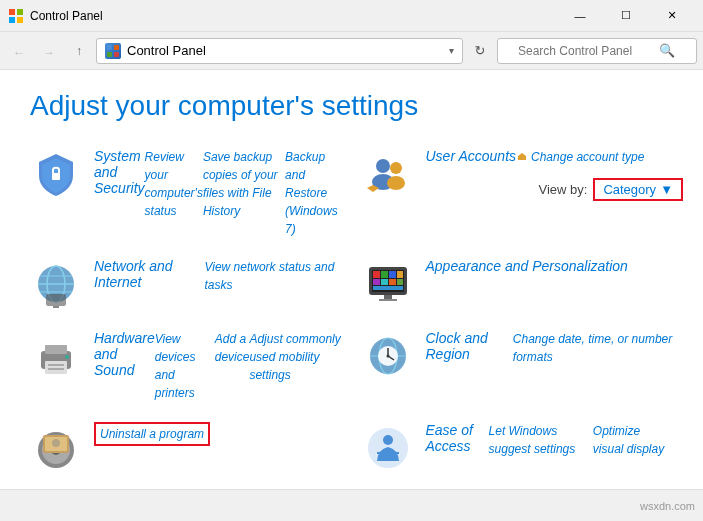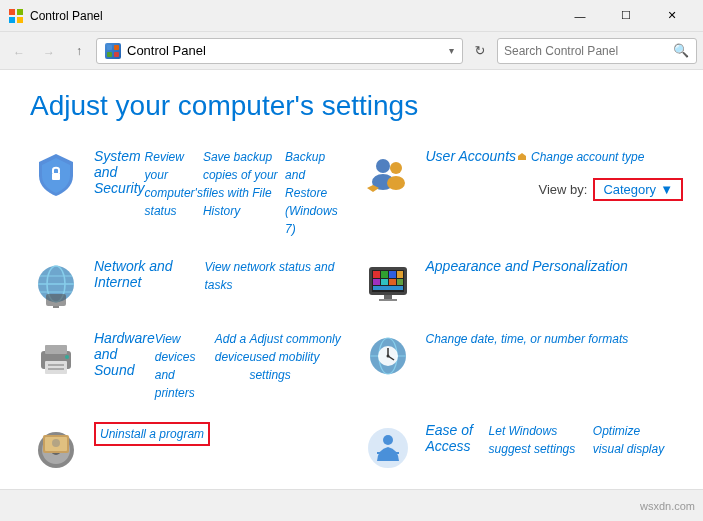--- a/index.html
+++ b/index.html
@@ -90,21 +90,21 @@
       color: #555; font-size: 13px;
     }
     .search-box {
       height: 26px;
       width: 200px;
       background: #fff;
       border: 1px solid #c0c0c0;
       border-radius: 3px;
       display: flex;
       align-items: center;
-      padding: 0 6px;
+      padding: 0 20px;
       gap: 4px;
     }
     .search-box input {
       border: none; outline: none;
       font-size: 12px; color: #999;
       flex: 1; background: transparent;
       width: 100%;
     }
     .search-icon-btn {
       background: transparent; border: none;
@@ -369,20 +369,21 @@
           <ellipse cx="25" cy="25" rx="9" ry="18" fill="none" stroke="#87ceeb" stroke-width="1.2"></ellipse>
           <line x1="7" y1="25" x2="43" y2="25" stroke="#87ceeb" stroke-width="1.2"></line>
 
           <circle cx="25" cy="25" r="10" fill="white" opacity="0.9"></circle>
           <line x1="25" y1="25" x2="25" y2="17" stroke="#333" stroke-width="1.5"></line>
           <line x1="25" y1="25" x2="31" y2="29" stroke="#333" stroke-width="1.5"></line>
           <circle cx="25" cy="25" r="1.5" fill="#333"></circle>
         </svg>
       </div>
       <div class="cat-content">
+        <a class="cat-title">Clock and Region</a>
         <a class="cat-link">Change date, time, or number formats</a>
       </div>
     </div>
 
     <div class="category-item">
       <div class="cat-icon">
         <svg width="50" height="50" viewBox="0 0 50 50">
 
           <circle cx="25" cy="27" r="18" fill="#888"></circle>
           <circle cx="25" cy="27" r="14" fill="#aaa"></circle>

